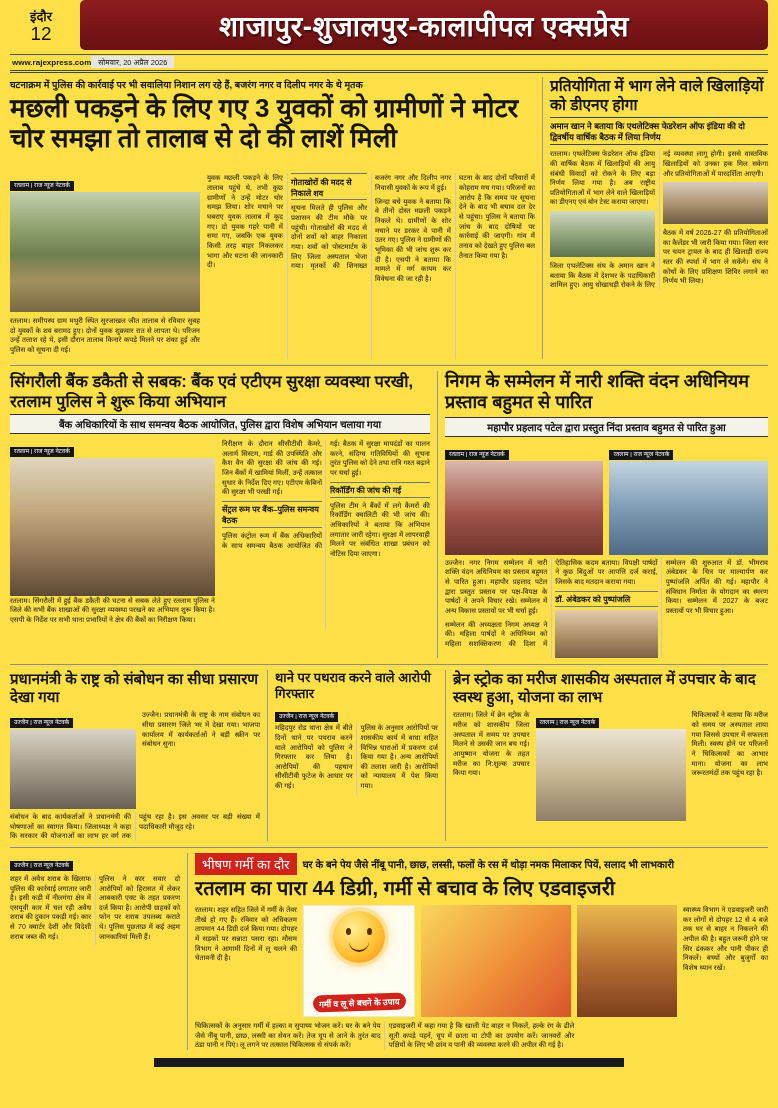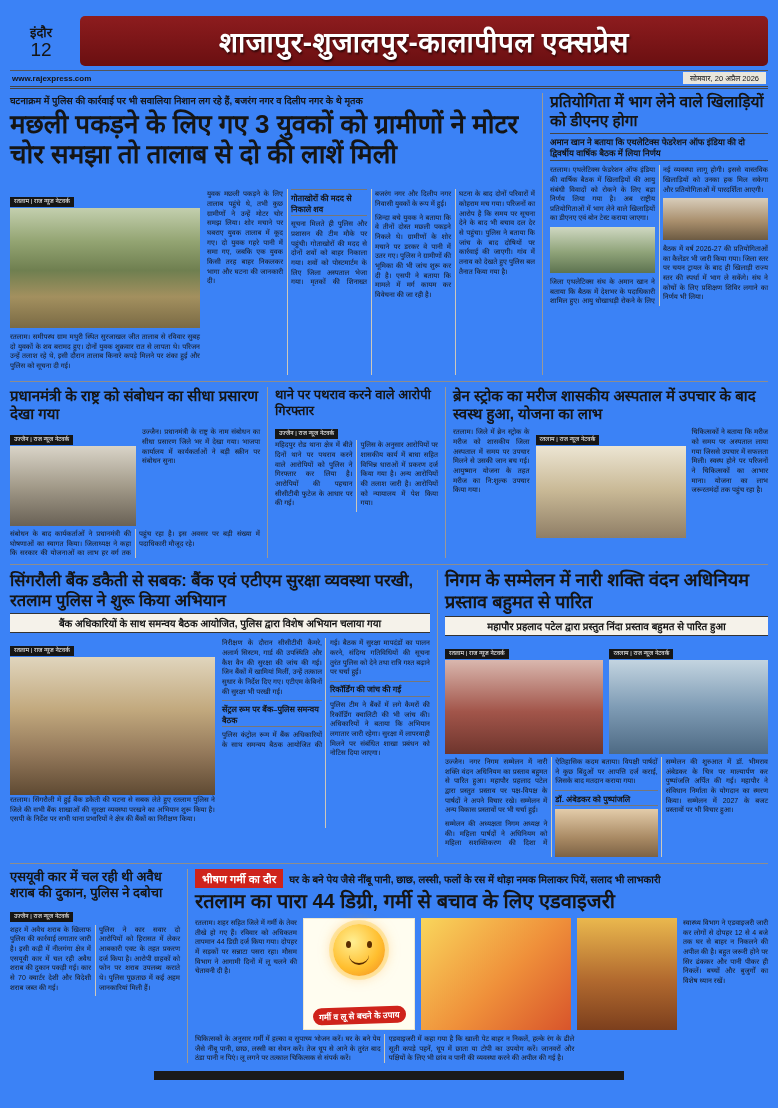--- a/index.html
+++ b/index.html
@@ -1,26 +1,26 @@
 <!DOCTYPE html>
 <html lang="hi"><head>
 <meta charset="utf-8">
 <style>
   html,body{margin:0;padding:0}
   body{background:#d6d6d6;font-family:"Liberation Sans","DejaVu Sans",sans-serif;color:#151515}
-  .page{width:778px;height:1108px;margin:0 auto;background:#3b82f6;padding:16px 10px 4px;box-sizing:border-box;overflow:hidden}
+  .page{width:778px;height:1108px;margin:0 auto;background:#fde047;padding:0 10px 4px;box-sizing:border-box;overflow:hidden}
 
   
   .mast-row{display:flex;gap:8px;height:50px;align-items:stretch}
   .city-box{width:62px;text-align:center;display:flex;flex-direction:column;justify-content:center}
   .city{font-size:13px;font-weight:bold}
   .pageno{font-size:19px;font-weight:normal;line-height:.95}
   .masthead{flex:1;background:linear-gradient(180deg,#8d1c1e,#6a0f11);color:#fff;font-size:28px;font-weight:800;display:flex;align-items:center;justify-content:center;border-radius:5px;text-shadow:1px 2px 2px rgba(0,0,0,.55);letter-spacing:.5px}
   .brand{width:118px;background:linear-gradient(180deg,#e73a2d,#b01511);color:#fff;font-weight:800;font-style:italic;font-size:18px;display:flex;align-items:center;justify-content:center;text-align:center;border-radius:4px;text-shadow:1px 1px 1px rgba(0,0,0,.45)}
-  .date-strip{display:flex;justify-content:space-between;align-items:center;border-top:1px solid #555;border-bottom:3px double #444;margin-top:4px;padding:1px 2px 2px;font-size:8px}
+  .date-strip{display:flex;justify-content:flex-start;align-items:center;border-top:1px solid #555;border-bottom:3px double #444;margin-top:4px;padding:1px 2px 2px;font-size:8px}
   .site{font-weight:bold}
   .date{background:#e9e6dc;padding:1px 7px;font-size:7.5px}
 
   
   .row{display:flex}
   .body-text{font-size:7px;line-height:1.38;text-align:justify;margin:0 0 4px}
   .cols-2{column-count:2;column-gap:8px;column-rule:1px solid #ccc8bc}
   .cols-3{column-count:3;column-gap:8px;column-rule:1px solid #ccc8bc}
   .cols-4{column-count:4;column-gap:8px;column-rule:1px solid #ccc8bc}
   .inner-head{font-size:8px;font-weight:bold;margin:2px 0 3px;border-top:1px solid #777;border-bottom:1px solid #777;padding:1.5px 0;break-inside:avoid}
@@ -82,21 +82,21 @@
   .stroke-fig{width:150px;flex:none}
   .stroke-photo{height:92px;background:linear-gradient(180deg,#ece5d3,#c9b996 48%,#8f7e66 100%)}
 
   
   .bottom-row{padding:5px 0 2px}
   .suv{width:170px;flex:none;padding-right:7px}
   .suv .cols-2{margin-top:2px}
 
   .heat{flex:1;border-left:1px solid #999;padding-left:7px}
   .heat-strip{display:flex;gap:6px;align-items:center;margin-bottom:2px}
-  .flag{background:#cf231b;color:#fff;font-weight:bold;font-size:11px;padding:2px 7px;flex:none}
+  .flag{background:#cf231b;color:#fff;font-weight:normal;font-size:13px;padding:2px 7px;flex:none}
   .heat-kicker{font-size:10px;font-weight:bold}
   .h-heat{font-size:20px;line-height:1.15;font-weight:800;margin:2px 0 5px}
   .heat-body{display:flex;gap:6px}
   .heat-col-l{width:102px;flex:none}
   .heat-col-r{flex:1}
   .sun-box{width:112px;flex:none;background:#fffdf0;border:1px solid #efe8cf;display:flex;flex-direction:column;align-items:center;justify-content:space-between;padding:5px 3px;box-sizing:border-box}
   .sun-face{width:52px;height:52px;border-radius:50%;position:relative;background:radial-gradient(circle at 38% 34%,#ffef92,#ffbe2e 58%,#f2891f);box-shadow:0 0 0 4px rgba(255,205,60,.35),0 0 14px rgba(255,160,30,.55)}
   .sun-eye{position:absolute;width:5px;height:7px;background:#5a2d00;border-radius:50%;top:17px}
   .sun-eye.l{left:13px}.sun-eye.r{right:13px}
   .sun-mouth{position:absolute;bottom:11px;left:50%;transform:translateX(-50%);width:20px;height:9px;border-bottom:2.5px solid #5a2d00;border-radius:0 0 18px 18px}
@@ -150,20 +150,63 @@
       <div class="cols-2">
         <p class="body-text">रतलाम। एथलेटिक्स फेडरेशन ऑफ इंडिया की वार्षिक बैठक में खिलाड़ियों की आयु संबंधी विवादों को रोकने के लिए बड़ा निर्णय लिया गया है। अब राष्ट्रीय प्रतियोगिताओं में भाग लेने वाले खिलाड़ियों का डीएनए एवं बोन टेस्ट कराया जाएगा।</p>
         <div class="photo thumb1"></div>
         <p class="body-text">जिला एथलेटिक्स संघ के अमान खान ने बताया कि बैठक में देशभर के पदाधिकारी शामिल हुए। आयु धोखाधड़ी रोकने के लिए नई व्यवस्था लागू होगी। इससे वास्तविक खिलाड़ियों को उनका हक मिल सकेगा और प्रतियोगिताओं में पारदर्शिता आएगी।</p>
         <div class="photo thumb2"></div>
         <p class="body-text">बैठक में वर्ष 2026-27 की प्रतियोगिताओं का कैलेंडर भी जारी किया गया। जिला स्तर पर चयन ट्रायल के बाद ही खिलाड़ी राज्य स्तर की स्पर्धा में भाग ले सकेंगे। संघ ने कोचों के लिए प्रशिक्षण शिविर लगाने का निर्णय भी लिया।</p>
       </div>
     </aside>
   </section>
 
+  <section class="row mid-row">
+    <article class="bank">
+      <h2 class="h-bank">सिंगरौली बैंक डकैती से सबक: बैंक एवं एटीएम सुरक्षा व्यवस्था परखी, रतलाम पुलिस ने शुरू किया अभियान</h2>
+      <div class="subhead-band">बैंक अधिकारियों के साथ समन्वय बैठक आयोजित, पुलिस द्वारा विशेष अभियान चलाया गया</div>
+      <div class="bank-body">
+        <figure class="bank-fig">
+          <figcaption class="credit">रतलाम | राज न्यूज नेटवर्क</figcaption>
+          <div class="photo bank-photo"></div>
+          <p class="body-text">रतलाम। सिंगरौली में हुई बैंक डकैती की घटना से सबक लेते हुए रतलाम पुलिस ने जिले की सभी बैंक शाखाओं की सुरक्षा व्यवस्था परखने का अभियान शुरू किया है। एसपी के निर्देश पर सभी थाना प्रभारियों ने क्षेत्र की बैंकों का निरीक्षण किया।</p>
+        </figure>
+        <div class="cols-2">
+          <p class="body-text">निरीक्षण के दौरान सीसीटीवी कैमरे, अलार्म सिस्टम, गार्ड की उपस्थिति और कैश वैन की सुरक्षा की जांच की गई। जिन बैंकों में खामियां मिलीं, उन्हें तत्काल सुधार के निर्देश दिए गए। एटीएम केबिनों की सुरक्षा भी परखी गई।</p>
+          <h4 class="inner-head">सेंट्रल रूम पर बैंक–पुलिस समन्वय बैठक</h4>
+          <p class="body-text">पुलिस कंट्रोल रूम में बैंक अधिकारियों के साथ समन्वय बैठक आयोजित की गई। बैठक में सुरक्षा मापदंडों का पालन करने, संदिग्ध गतिविधियों की सूचना तुरंत पुलिस को देने तथा रात्रि गश्त बढ़ाने पर चर्चा हुई।</p>
+          <h4 class="inner-head">रिकॉर्डिंग की जांच की गई</h4>
+          <p class="body-text">पुलिस टीम ने बैंकों में लगे कैमरों की रिकॉर्डिंग क्वालिटी की भी जांच की। अधिकारियों ने बताया कि अभियान लगातार जारी रहेगा। सुरक्षा में लापरवाही मिलने पर संबंधित शाखा प्रबंधन को नोटिस दिया जाएगा।</p>
+        </div>
+      </div>
+    </article>
+
+    <article class="nigam">
+      <h2 class="h-nigam">निगम के सम्मेलन में नारी शक्ति वंदन अधिनियम प्रस्ताव बहुमत से पारित</h2>
+      <div class="subhead-band">महापौर प्रहलाद पटेल द्वारा प्रस्तुत निंदा प्रस्ताव बहुमत से पारित हुआ</div>
+      <div class="nigam-figs">
+        <figure>
+          <figcaption class="credit">रतलाम | राज न्यूज नेटवर्क</figcaption>
+          <div class="photo nigam-photo1"></div>
+        </figure>
+        <figure>
+          <figcaption class="credit">रतलाम | राज न्यूज नेटवर्क</figcaption>
+          <div class="photo nigam-photo2"></div>
+        </figure>
+      </div>
+      <div class="cols-3">
+        <p class="body-text">उज्जैन। नगर निगम सम्मेलन में नारी शक्ति वंदन अधिनियम का प्रस्ताव बहुमत से पारित हुआ। महापौर प्रहलाद पटेल द्वारा प्रस्तुत प्रस्ताव पर पक्ष-विपक्ष के पार्षदों ने अपने विचार रखे। सम्मेलन में अन्य विकास प्रस्तावों पर भी चर्चा हुई।</p>
+        <p class="body-text">सम्मेलन की अध्यक्षता निगम अध्यक्ष ने की। महिला पार्षदों ने अधिनियम को महिला सशक्तिकरण की दिशा में ऐतिहासिक कदम बताया। विपक्षी पार्षदों ने कुछ बिंदुओं पर आपत्ति दर्ज कराई, जिसके बाद मतदान कराया गया।</p>
+        <h4 class="inner-head">डॉ. अंबेडकर को पुष्पांजलि</h4>
+        <div class="photo portrait"></div>
+        <p class="body-text">सम्मेलन की शुरुआत में डॉ. भीमराव अंबेडकर के चित्र पर माल्यार्पण कर पुष्पांजलि अर्पित की गई। महापौर ने संविधान निर्माता के योगदान का स्मरण किया। सम्मेलन में 2027 के बजट प्रस्तावों पर भी विचार हुआ।</p>
+      </div>
+    </article>
+  </section>
+
   <section class="row lower-row">
     <article class="pm">
       <h3 class="h-sm">प्रधानमंत्री के राष्ट्र को संबोधन का सीधा प्रसारण देखा गया</h3>
       <div class="pm-top">
         <figure class="pm-fig">
           <figcaption class="credit">उज्जैन | राज न्यूज नेटवर्क</figcaption>
           <div class="photo pm-photo"></div>
         </figure>
         <p class="body-text">उज्जैन। प्रधानमंत्री के राष्ट्र के नाम संबोधन का सीधा प्रसारण जिले भर में देखा गया। भाजपा कार्यालय में कार्यकर्ताओं ने बड़ी स्क्रीन पर संबोधन सुना।</p>
       </div>
@@ -187,66 +230,22 @@
         <p class="body-text">रतलाम। जिले में ब्रेन स्ट्रोक के मरीज को शासकीय जिला अस्पताल में समय पर उपचार मिलने से उसकी जान बच गई। आयुष्मान योजना के तहत मरीज का नि:शुल्क उपचार किया गया।</p>
         <figure class="stroke-fig">
           <figcaption class="credit">रतलाम | राज न्यूज नेटवर्क</figcaption>
           <div class="photo stroke-photo"></div>
         </figure>
         <p class="body-text">चिकित्सकों ने बताया कि मरीज को समय पर अस्पताल लाया गया जिससे उपचार में सफलता मिली। स्वस्थ होने पर परिजनों ने चिकित्सकों का आभार माना। योजना का लाभ जरूरतमंदों तक पहुंच रहा है।</p>
       </div>
     </article>
   </section>
 
-  <section class="row mid-row">
-    <article class="bank">
-      <h2 class="h-bank">सिंगरौली बैंक डकैती से सबक: बैंक एवं एटीएम सुरक्षा व्यवस्था परखी, रतलाम पुलिस ने शुरू किया अभियान</h2>
-      <div class="subhead-band">बैंक अधिकारियों के साथ समन्वय बैठक आयोजित, पुलिस द्वारा विशेष अभियान चलाया गया</div>
-      <div class="bank-body">
-        <figure class="bank-fig">
-          <figcaption class="credit">रतलाम | राज न्यूज नेटवर्क</figcaption>
-          <div class="photo bank-photo"></div>
-          <p class="body-text">रतलाम। सिंगरौली में हुई बैंक डकैती की घटना से सबक लेते हुए रतलाम पुलिस ने जिले की सभी बैंक शाखाओं की सुरक्षा व्यवस्था परखने का अभियान शुरू किया है। एसपी के निर्देश पर सभी थाना प्रभारियों ने क्षेत्र की बैंकों का निरीक्षण किया।</p>
-        </figure>
-        <div class="cols-2">
-          <p class="body-text">निरीक्षण के दौरान सीसीटीवी कैमरे, अलार्म सिस्टम, गार्ड की उपस्थिति और कैश वैन की सुरक्षा की जांच की गई। जिन बैंकों में खामियां मिलीं, उन्हें तत्काल सुधार के निर्देश दिए गए। एटीएम केबिनों की सुरक्षा भी परखी गई।</p>
-          <h4 class="inner-head">सेंट्रल रूम पर बैंक–पुलिस समन्वय बैठक</h4>
-          <p class="body-text">पुलिस कंट्रोल रूम में बैंक अधिकारियों के साथ समन्वय बैठक आयोजित की गई। बैठक में सुरक्षा मापदंडों का पालन करने, संदिग्ध गतिविधियों की सूचना तुरंत पुलिस को देने तथा रात्रि गश्त बढ़ाने पर चर्चा हुई।</p>
-          <h4 class="inner-head">रिकॉर्डिंग की जांच की गई</h4>
-          <p class="body-text">पुलिस टीम ने बैंकों में लगे कैमरों की रिकॉर्डिंग क्वालिटी की भी जांच की। अधिकारियों ने बताया कि अभियान लगातार जारी रहेगा। सुरक्षा में लापरवाही मिलने पर संबंधित शाखा प्रबंधन को नोटिस दिया जाएगा।</p>
-        </div>
-      </div>
-    </article>
-
-    <article class="nigam">
-      <h2 class="h-nigam">निगम के सम्मेलन में नारी शक्ति वंदन अधिनियम प्रस्ताव बहुमत से पारित</h2>
-      <div class="subhead-band">महापौर प्रहलाद पटेल द्वारा प्रस्तुत निंदा प्रस्ताव बहुमत से पारित हुआ</div>
-      <div class="nigam-figs">
-        <figure>
-          <figcaption class="credit">रतलाम | राज न्यूज नेटवर्क</figcaption>
-          <div class="photo nigam-photo1"></div>
-        </figure>
-        <figure>
-          <figcaption class="credit">रतलाम | राज न्यूज नेटवर्क</figcaption>
-          <div class="photo nigam-photo2"></div>
-        </figure>
-      </div>
-      <div class="cols-3">
-        <p class="body-text">उज्जैन। नगर निगम सम्मेलन में नारी शक्ति वंदन अधिनियम का प्रस्ताव बहुमत से पारित हुआ। महापौर प्रहलाद पटेल द्वारा प्रस्तुत प्रस्ताव पर पक्ष-विपक्ष के पार्षदों ने अपने विचार रखे। सम्मेलन में अन्य विकास प्रस्तावों पर भी चर्चा हुई।</p>
-        <p class="body-text">सम्मेलन की अध्यक्षता निगम अध्यक्ष ने की। महिला पार्षदों ने अधिनियम को महिला सशक्तिकरण की दिशा में ऐतिहासिक कदम बताया। विपक्षी पार्षदों ने कुछ बिंदुओं पर आपत्ति दर्ज कराई, जिसके बाद मतदान कराया गया।</p>
-        <h4 class="inner-head">डॉ. अंबेडकर को पुष्पांजलि</h4>
-        <div class="photo portrait"></div>
-        <p class="body-text">सम्मेलन की शुरुआत में डॉ. भीमराव अंबेडकर के चित्र पर माल्यार्पण कर पुष्पांजलि अर्पित की गई। महापौर ने संविधान निर्माता के योगदान का स्मरण किया। सम्मेलन में 2027 के बजट प्रस्तावों पर भी विचार हुआ।</p>
-      </div>
-    </article>
-  </section>
-
   <section class="row bottom-row">
     <article class="suv">
-      <h3 class="h-xs">एसयूवी कार में चल रही थी अवैध शराब की दुकान, पुलिस ने दबोचा</h3>
       <span class="credit">उज्जैन | राज न्यूज नेटवर्क</span>
       <div class="cols-2">
         <p class="body-text">शहर में अवैध शराब के खिलाफ पुलिस की कार्रवाई लगातार जारी है। इसी कड़ी में नीलगंगा क्षेत्र में एसयूवी कार में चल रही अवैध शराब की दुकान पकड़ी गई। कार से 70 क्वार्टर देशी और विदेशी शराब जब्त की गई।</p>
         <p class="body-text">पुलिस ने कार सवार दो आरोपियों को हिरासत में लेकर आबकारी एक्ट के तहत प्रकरण दर्ज किया है। आरोपी ग्राहकों को फोन पर शराब उपलब्ध कराते थे। पुलिस पूछताछ में कई अहम जानकारियां मिली हैं।</p>
       </div>
     </article>
 
     <article class="heat">
       <div class="heat-strip">
         <span class="flag">भीषण गर्मी का दौर</span>

